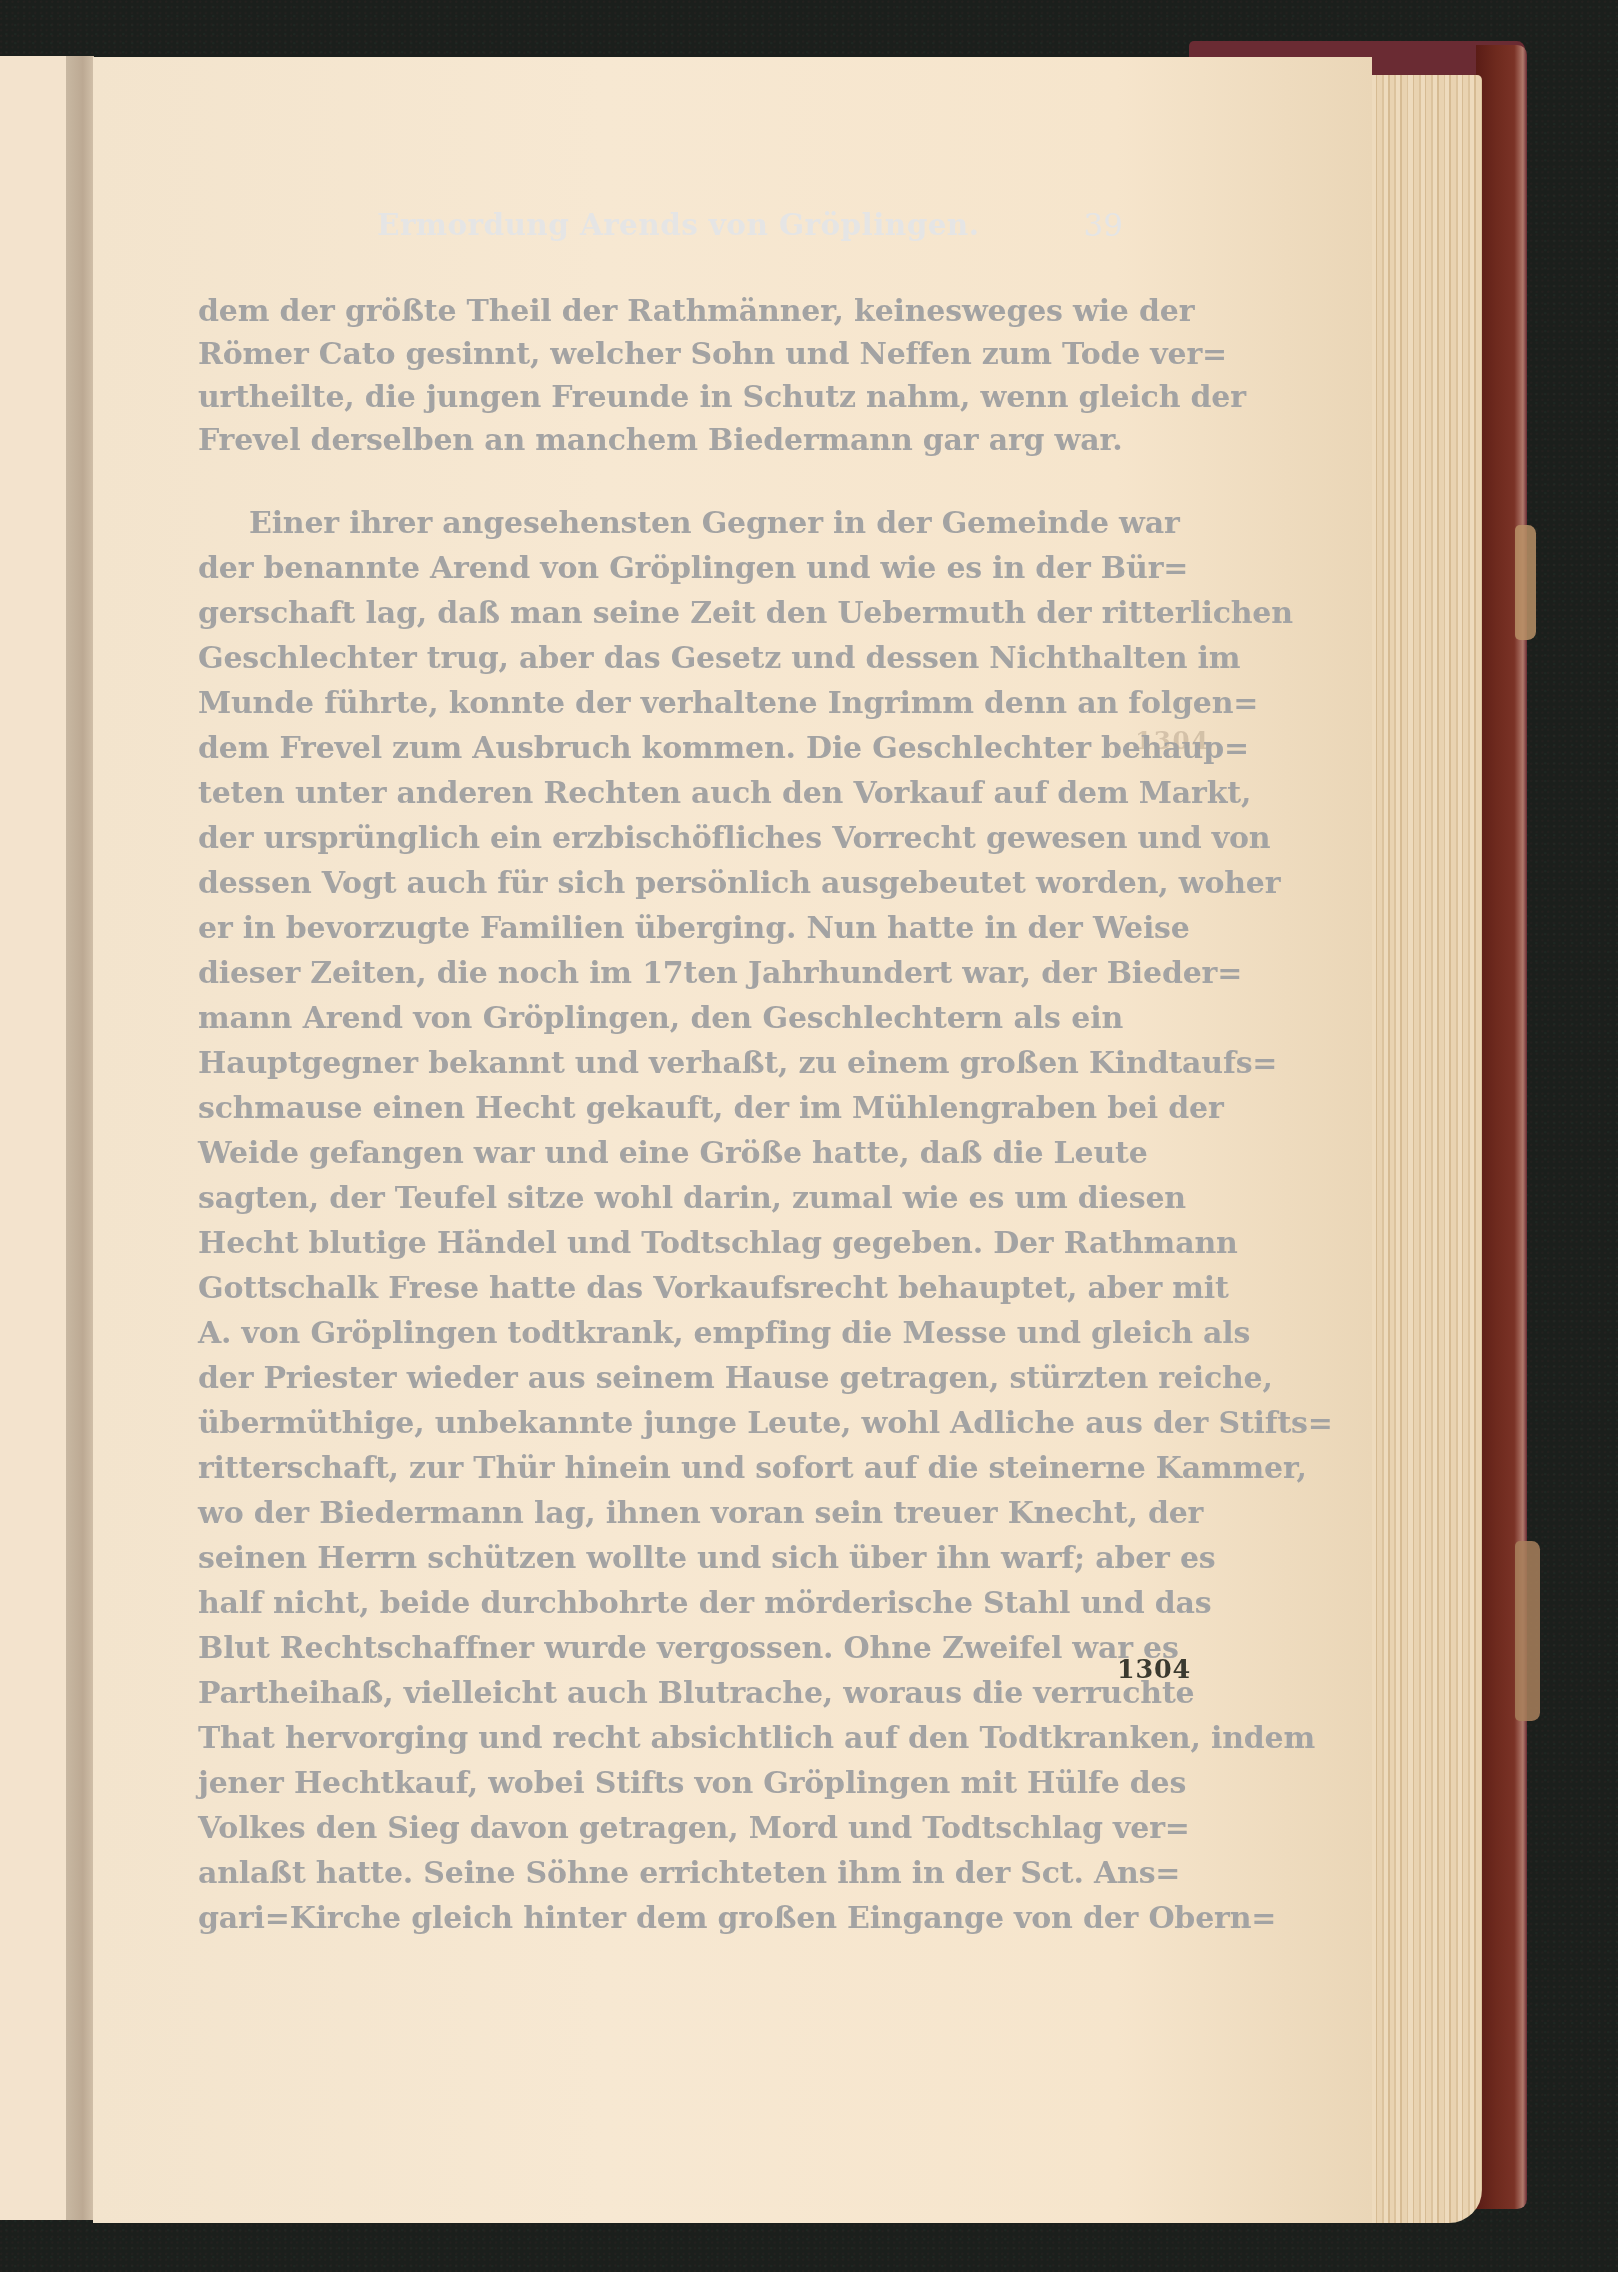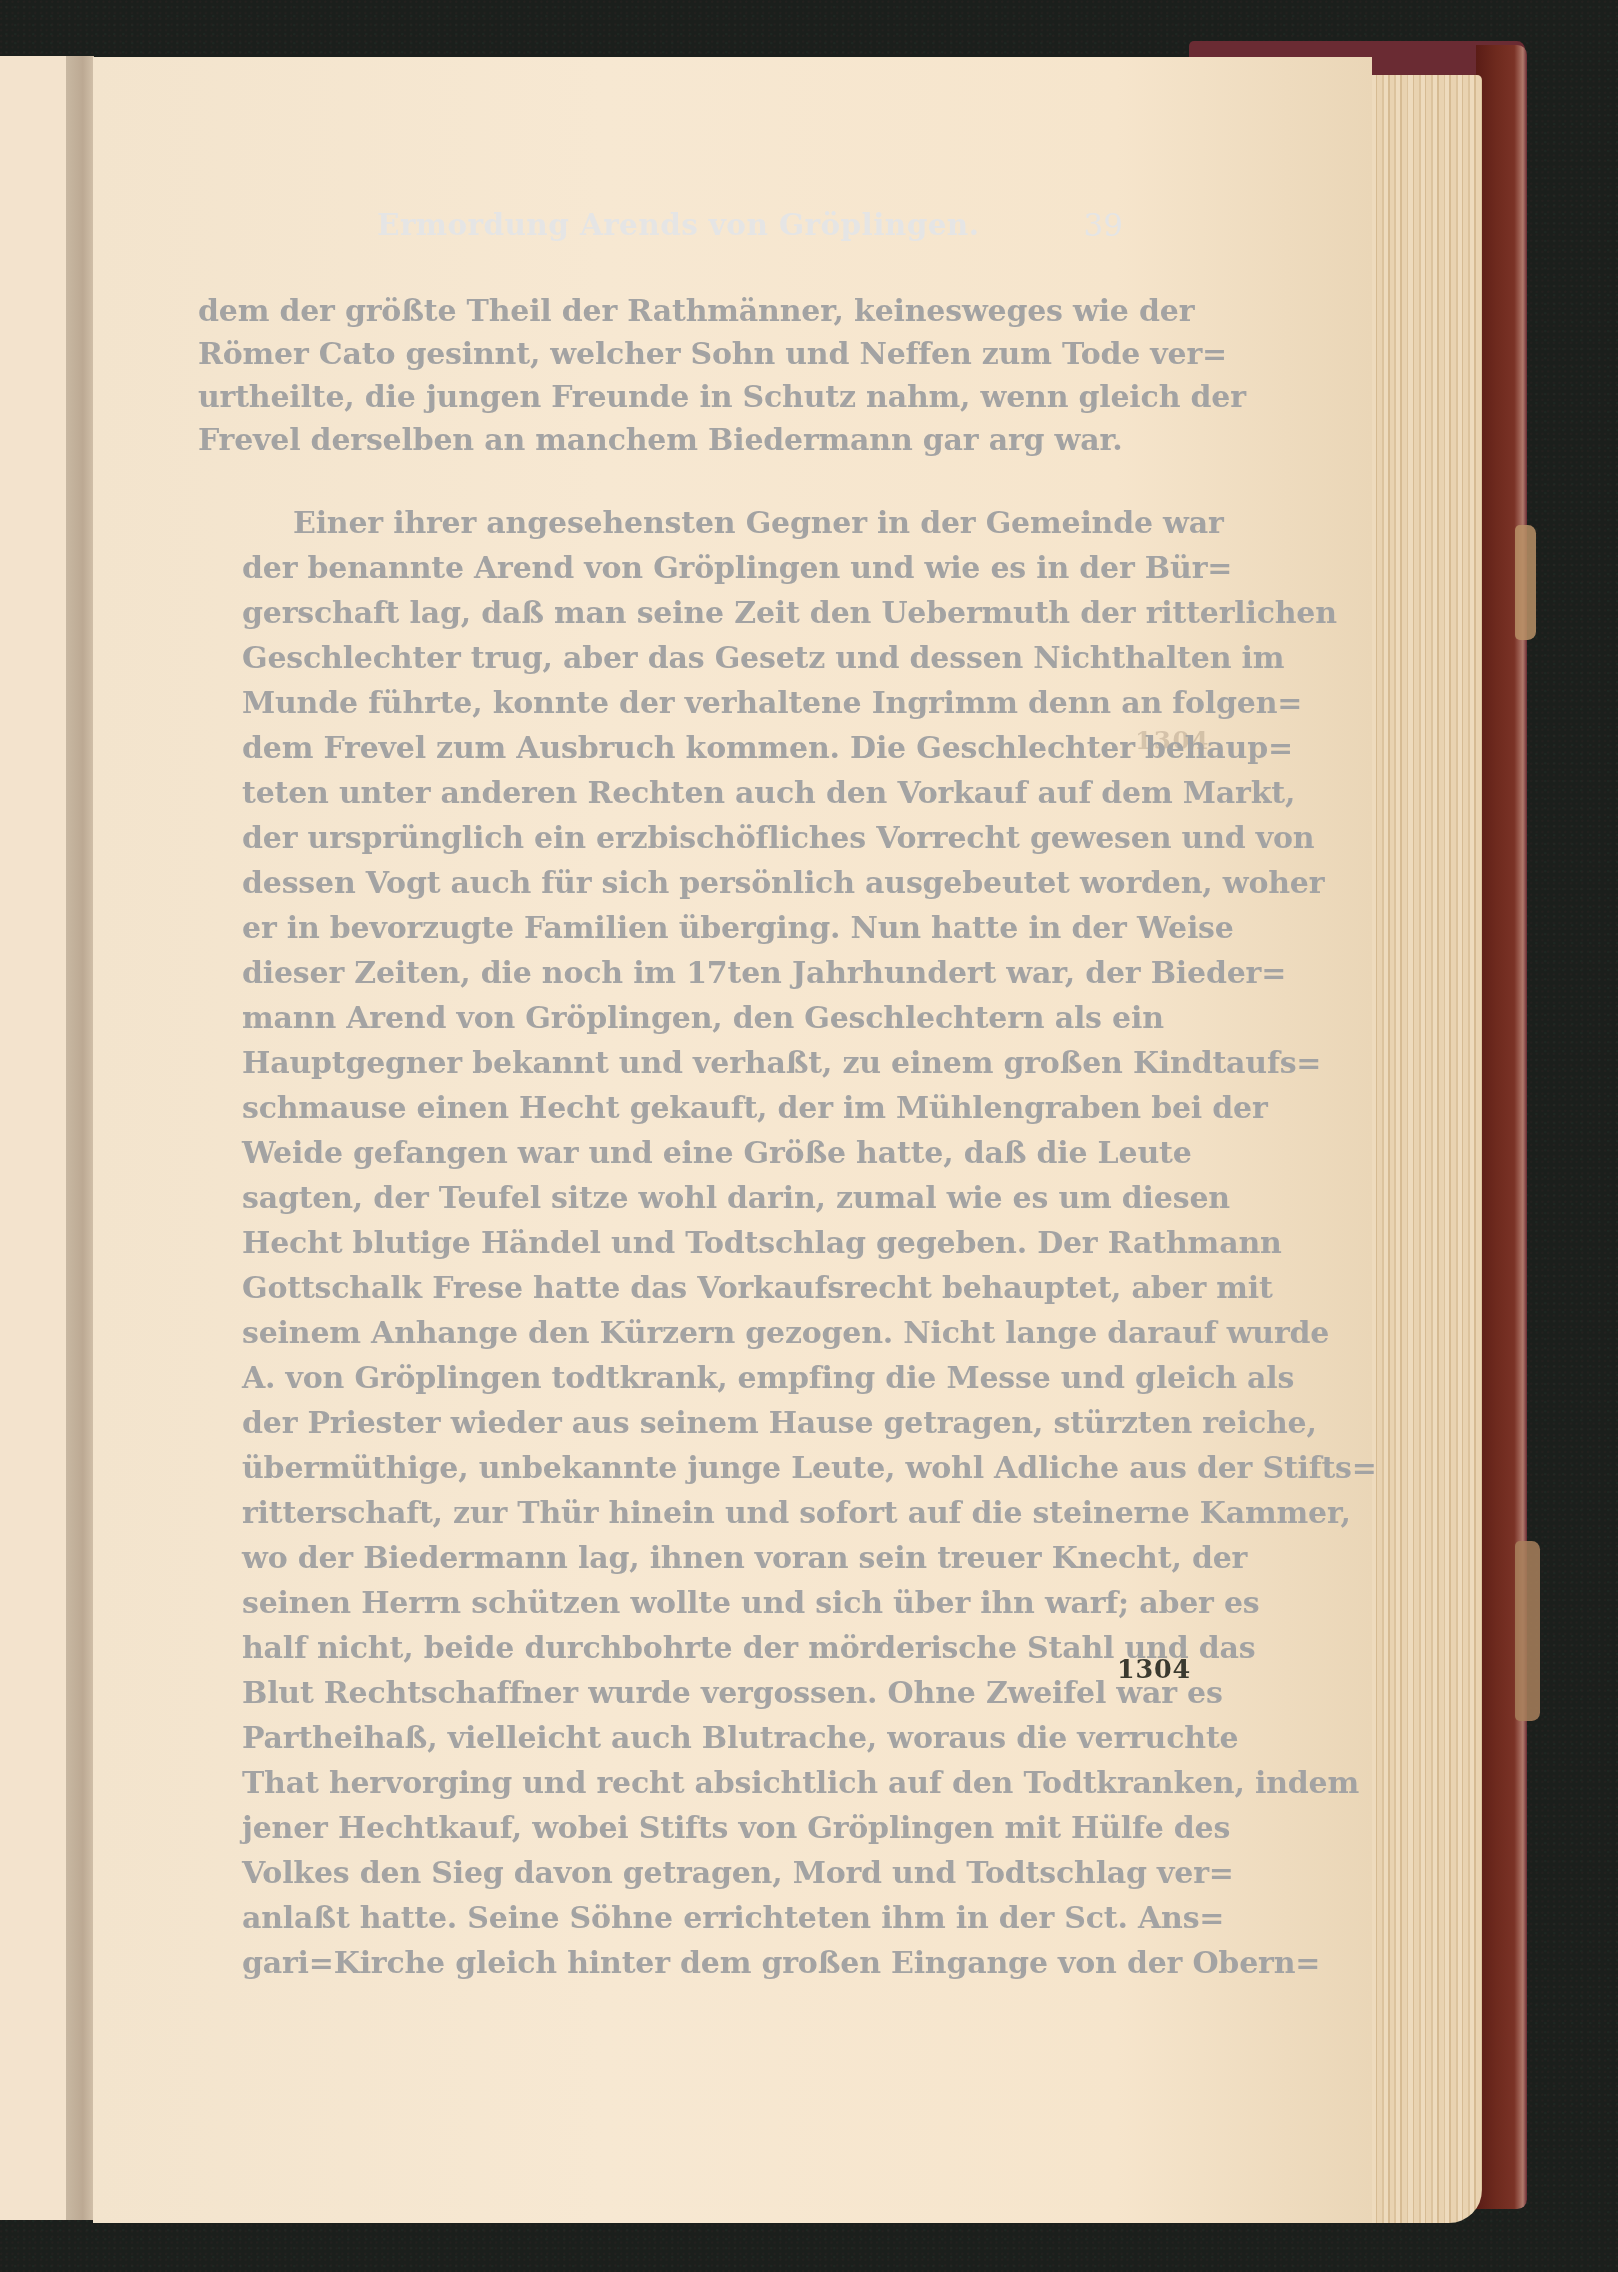--- a/index.html
+++ b/index.html
@@ -54,21 +54,21 @@
     .running-title { position:absolute; left:0; top:0; font-size:29.5px; font-weight:bold; letter-spacing:0.4px; }
     .page-number { position:absolute; right:0; top:0; font-size:31px;margin-left:44px; }
     .text-block {
       position:absolute; left:198px; top:289px; width:925px;
       font-family:"DejaVu Serif", serif; color:#a3a3a3; font-size:30px;
     }
     .line {
       display:block; height:43px; line-height:43px; white-space:nowrap;
       text-align:justify; text-align-last:justify; font-weight:bold; letter-spacing:-0.2px;
     }
-    .para2 { margin-top:39px;margin-left:44px; }
+    .para2 { margin-top:39px; }
     .para2 .line { height:45px; line-height:45px; }
     .line.indent { padding-left:51px; }
     .line.last { text-align-last:left; }
     .margin-note {
       position:absolute; left:1117px; top:1654px;
       font-family:"DejaVu Serif", serif; font-weight:bold; font-size:25.4px; color:#3b3a30; letter-spacing:0.8px;
     }
   </style>
 </head>
 <body>
@@ -109,21 +109,20 @@
     <span class="line">dessen Vogt auch für sich persönlich ausgebeutet worden, woher</span>
     <span class="line">er in bevorzugte Familien überging. Nun hatte in der Weise</span>
     <span class="line">dieser Zeiten, die noch im 17ten Jahrhundert war, der Bieder=</span>
     <span class="line">mann Arend von Gröplingen, den Geschlechtern als ein</span>
     <span class="line">Hauptgegner bekannt und verhaßt, zu einem großen Kindtaufs=</span>
     <span class="line">schmause einen Hecht gekauft, der im Mühlengraben bei der</span>
     <span class="line">Weide gefangen war und eine Größe hatte, daß die Leute</span>
     <span class="line">sagten, der Teufel sitze wohl darin, zumal wie es um diesen</span>
     <span class="line">Hecht blutige Händel und Todtschlag gegeben. Der Rathmann</span>
     <span class="line">Gottschalk Frese hatte das Vorkaufsrecht behauptet, aber mit</span>
-    <span class="line">seinem Anhange den Kürzern gezogen. Nicht lange darauf wurde</span>
     <span class="line">A. von Gröplingen todtkrank, empfing die Messe und gleich als</span>
     <span class="line">der Priester wieder aus seinem Hause getragen, stürzten reiche,</span>
     <span class="line">übermüthige, unbekannte junge Leute, wohl Adliche aus der Stifts=</span>
     <span class="line">ritterschaft, zur Thür hinein und sofort auf die steinerne Kammer,</span>
     <span class="line">wo der Biedermann lag, ihnen voran sein treuer Knecht, der</span>
     <span class="line">seinen Herrn schützen wollte und sich über ihn warf; aber es</span>
     <span class="line">half nicht, beide durchbohrte der mörderische Stahl und das</span>
     <span class="line">Blut Rechtschaffner wurde vergossen. Ohne Zweifel war es</span>
     <span class="line">Partheihaß, vielleicht auch Blutrache, woraus die verruchte</span>
     <span class="line">That hervorging und recht absichtlich auf den Todtkranken, indem</span>

